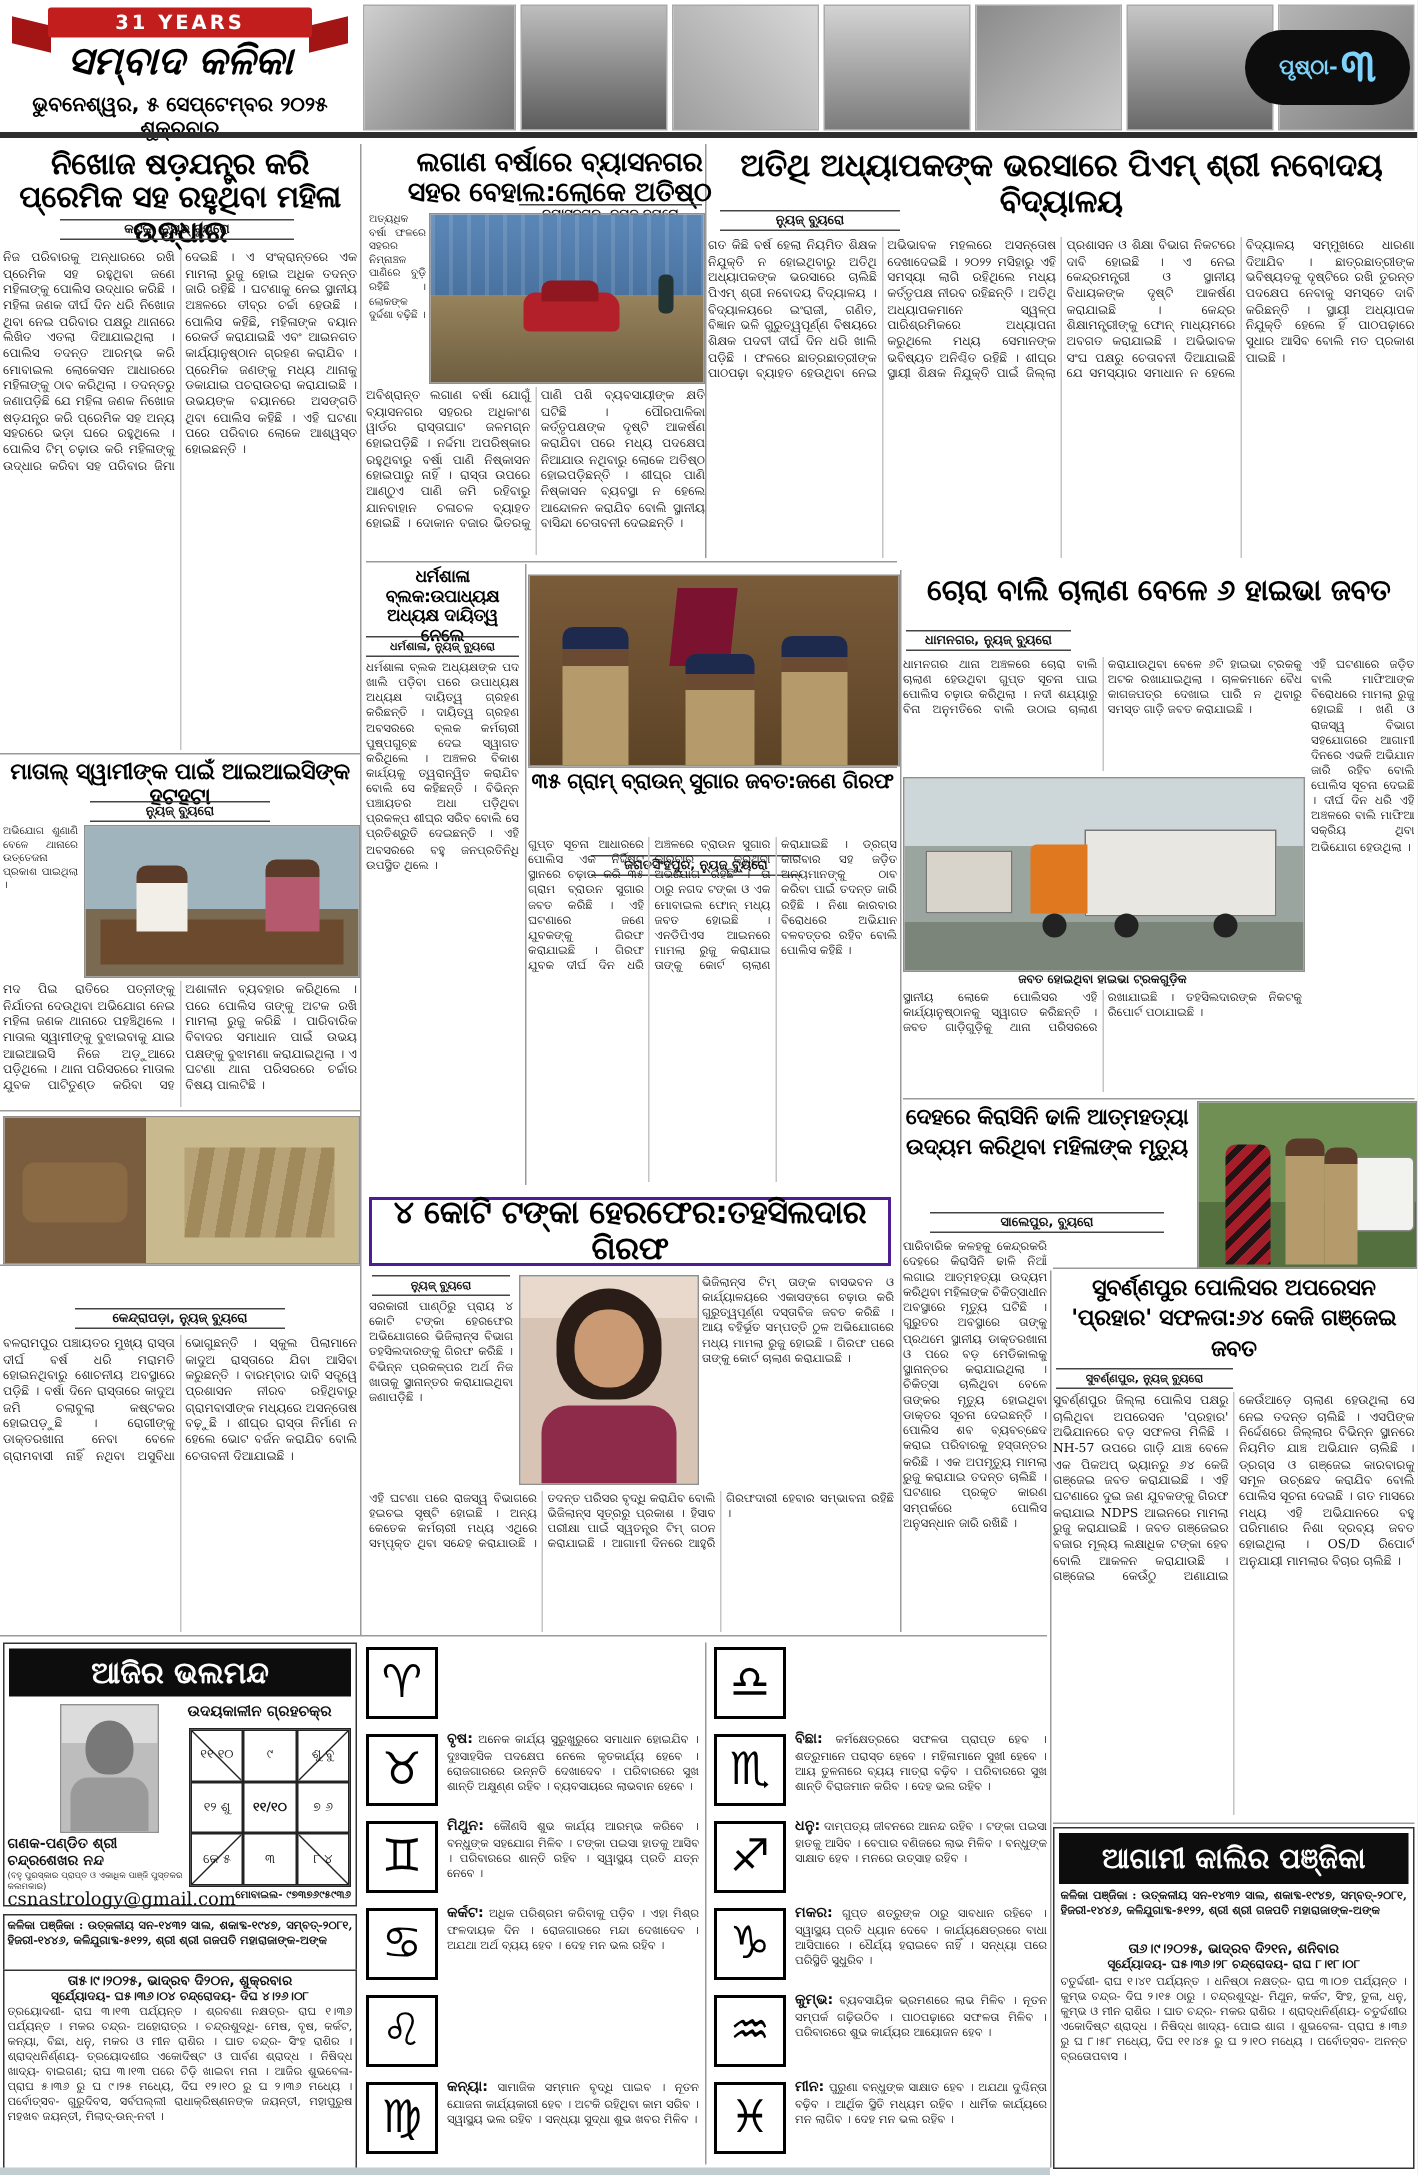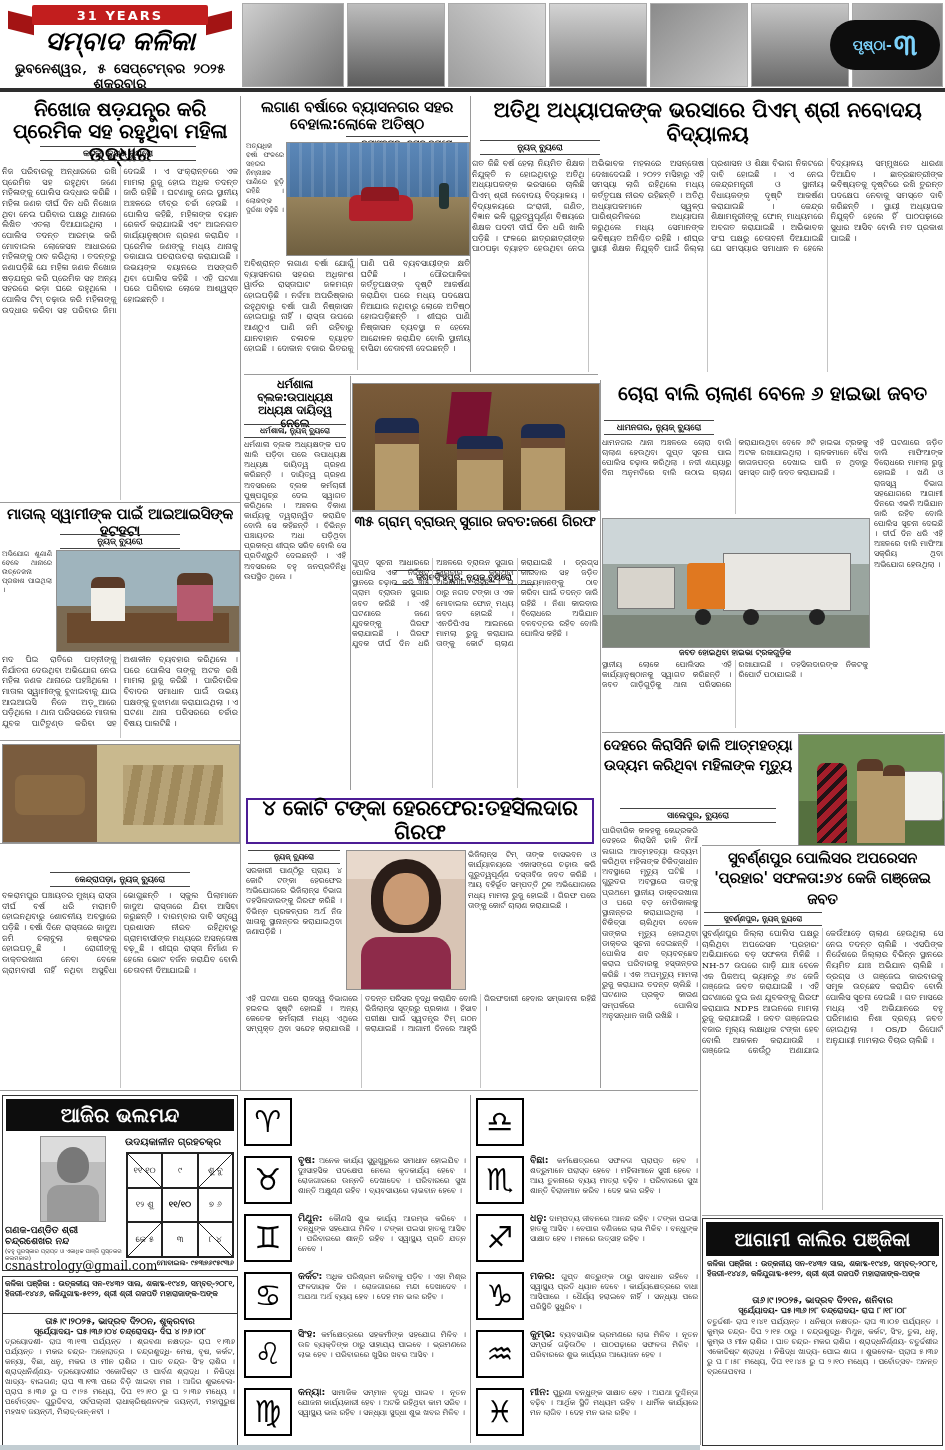--- a/index.html
+++ b/index.html
@@ -37,21 +37,21 @@
 
 <div class="page">
 
   <div class="abs" style="left:2px;top:2px;width:236px;height:84px;">
     <div class="abs" style="left:6px;top:12px;width:26px;height:18px;background:#a31414;transform:skewY(14deg);"></div>
     <div class="abs" style="left:204px;top:12px;width:26px;height:18px;background:#a31414;transform:skewY(-14deg);"></div>
     <div class="abs" style="left:30px;top:3px;width:176px;height:20px;background:#c21e1e;color:#fff;font-weight:bold;font-size:13px;letter-spacing:2px;display:flex;align-items:center;justify-content:center;border-radius:2px;">
       <span>31 YEARS</span>
     </div>
     <div class="abs" style="left:0;top:24px;width:236px;text-align:center;font-family:'DejaVu Serif',serif;font-weight:bold;font-style:italic;font-size:26px;color:#000;">ସମ୍ବାଦ କଳିକା</div>
-    <div class="abs" style="left:0;top:60px;width:236px;text-align:center;font-weight:bold;font-size:13.5px;color:#000;font-family:Liberation Mono, monospace;">ଭୁବନେଶ୍ୱର, ୫ ସେପ୍ଟେମ୍ବର ୨୦୨୫ ଶୁକ୍ରବାର</div>
+    <div class="abs" style="left:0;top:60px;width:236px;text-align:center;font-weight:bold;font-size:13.5px;color:#000;">ଭୁବନେଶ୍ୱର, ୫ ସେପ୍ଟେମ୍ବର ୨୦୨୫ ଶୁକ୍ରବାର</div>
   </div>
 
   <div class="abs" style="left:242px;top:3px;width:701px;height:82px;display:flex;gap:3px;">
     <div class="tile" style="width:100px;background:linear-gradient(135deg,#cfcfcf,#6f6f6f);"></div>
     <div class="tile" style="width:96px;background:linear-gradient(180deg,#bdbdbd,#5c5c5c);"></div>
     <div class="tile" style="width:96px;background:linear-gradient(45deg,#9d9d9d,#d8d8d8);"></div>
     <div class="tile" style="width:96px;background:linear-gradient(180deg,#d3d3d3,#7c7c7c);"></div>
     <div class="tile" style="width:96px;background:linear-gradient(135deg,#8b8b8b,#cacaca);"></div>
     <div class="tile" style="width:96px;background:linear-gradient(180deg,#c6c6c6,#696969);"></div>
     <div class="tile" style="flex:1;background:linear-gradient(135deg,#b5b5b5,#7a7a7a);"></div>
@@ -75,21 +75,21 @@
   <div class="abs rule" style="left:602px;top:732px;width:341px;height:1px;"></div>
   <div class="abs rule" style="left:0;top:843px;width:240px;height:1px;"></div>
   <div class="abs rule" style="left:702px;top:845px;width:241px;height:1px;"></div>
   <div class="abs rule" style="left:0;top:1090px;width:698px;height:1px;"></div>
   <div class="abs rule" style="left:702px;top:1215px;width:241px;height:1px;"></div>
 
   <div class="abs hl" style="left:2px;top:98px;width:236px;font-size:20px;">ନିଖୋଜ ଷଡ଼ଯନ୍ତ୍ର କରି ପ୍ରେମିକ ସହ ରହୁଥିବା ମହିଳା ଉଦ୍ଧାର</div>
   <div class="abs byline" style="left:40px;top:146px;width:156px;">କଟକ, ନ୍ୟୁଜ୍ ବ୍ୟୁରୋ</div>
   <div class="abs bodytxt" style="left:2px;top:166px;width:236px;height:334px;column-count:2;">ନିଜ ପରିବାରକୁ ଅନ୍ଧାରରେ ରଖି ପ୍ରେମିକ ସହ ରହୁଥିବା ଜଣେ ମହିଳାଙ୍କୁ ପୋଲିସ ଉଦ୍ଧାର କରିଛି । ମହିଳା ଜଣକ ଦୀର୍ଘ ଦିନ ଧରି ନିଖୋଜ ଥିବା ନେଇ ପରିବାର ପକ୍ଷରୁ ଥାନାରେ ଲିଖିତ ଏତଲା ଦିଆଯାଇଥିଲା । ପୋଲିସ ତଦନ୍ତ ଆରମ୍ଭ କରି ମୋବାଇଲ ଲୋକେସନ ଆଧାରରେ ମହିଳାଙ୍କୁ ଠାବ କରିଥିଲା । ତଦନ୍ତରୁ ଜଣାପଡ଼ିଛି ଯେ ମହିଳା ଜଣକ ନିଖୋଜ ଷଡ଼ଯନ୍ତ୍ର କରି ପ୍ରେମିକ ସହ ଅନ୍ୟ ସହରରେ ଭଡ଼ା ଘରେ ରହୁଥିଲେ । ପୋଲିସ ଟିମ୍ ଚଢ଼ାଉ କରି ମହିଳାଙ୍କୁ ଉଦ୍ଧାର କରିବା ସହ ପରିବାର ଜିମା ଦେଇଛି । ଏ ସଂକ୍ରାନ୍ତରେ ଏକ ମାମଲା ରୁଜୁ ହୋଇ ଅଧିକ ତଦନ୍ତ ଜାରି ରହିଛି । ଘଟଣାକୁ ନେଇ ସ୍ଥାନୀୟ ଅଞ୍ଚଳରେ ତୀବ୍ର ଚର୍ଚ୍ଚା ହେଉଛି । ପୋଲିସ କହିଛି, ମହିଳାଙ୍କ ବୟାନ ରେକର୍ଡ କରାଯାଇଛି ଏବଂ ଆଇନଗତ କାର୍ଯ୍ୟାନୁଷ୍ଠାନ ଗ୍ରହଣ କରାଯିବ । ପ୍ରେମିକ ଜଣଙ୍କୁ ମଧ୍ୟ ଥାନାକୁ ଡକାଯାଇ ପଚରାଉଚରା କରାଯାଇଛି । ଉଭୟଙ୍କ ବୟାନରେ ଅସଙ୍ଗତି ଥିବା ପୋଲିସ କହିଛି । ଏହି ଘଟଣା ପରେ ପରିବାର ଲୋକେ ଆଶ୍ୱସ୍ତ ହୋଇଛନ୍ତି ।</div>
 
-  <div class="abs hl" style="left:244px;top:99px;width:226px;font-size:15px;">ଲଗାଣ ବର୍ଷାରେ ବ୍ୟାସନଗର ସହର ବେହାଲ:ଲୋକେ ଅତିଷ୍ଠ</div>
+  <div class="abs hl" style="left:260px;top:99px;width:226px;font-size:18px;">ଲଗାଣ ବର୍ଷାରେ ବ୍ୟାସନଗର ସହର ବେହାଲ:ଲୋକେ ଅତିଷ୍ଠ</div>
   <div class="abs byline" style="left:346px;top:136px;width:122px;">ବ୍ୟାସନଗର, ନ୍ୟୁଜ୍ ବ୍ୟୁରୋ</div>
   <div class="abs bodytxt" style="left:246px;top:142px;width:38px;height:112px;font-size:7px;">ଅତ୍ୟଧିକ ବର୍ଷା ଫଳରେ ସହରର ନିମ୍ନାଞ୍ଚଳ ପାଣିରେ ବୁଡ଼ି ରହିଛି । ଲୋକଙ୍କ ଦୁର୍ଦ୍ଦଶା ବଢ଼ିଛି ।</div>
   <div class="abs photo" style="left:286px;top:142px;width:182px;height:112px;background:linear-gradient(180deg,#5b87b8 0%,#49729f 48%,#97835c 48%,#6f5f40 100%);">
     <div class="abs" style="left:0;top:0;width:182px;height:54px;background:repeating-linear-gradient(90deg,rgba(255,255,255,0.12) 0 3px,transparent 3px 12px);"></div>
     <div class="abs" style="left:62px;top:52px;width:64px;height:26px;background:#b3202a;border-radius:8px 10px 4px 4px;"></div>
     <div class="abs" style="left:74px;top:44px;width:38px;height:14px;background:#8f1820;border-radius:6px 6px 0 0;"></div>
     <div class="abs" style="left:152px;top:40px;width:10px;height:26px;background:#233;border-radius:4px;"></div>
   </div>
   <div class="abs bodytxt" style="left:244px;top:258px;width:226px;height:112px;column-count:2;">ଅବିଶ୍ରାନ୍ତ ଲଗାଣ ବର୍ଷା ଯୋଗୁଁ ବ୍ୟାସନଗର ସହରର ଅଧିକାଂଶ ୱାର୍ଡର ରାସ୍ତାଘାଟ ଜଳମଗ୍ନ ହୋଇପଡ଼ିଛି । ନର୍ଦ୍ଦମା ଅପରିଷ୍କାର ରହୁଥିବାରୁ ବର୍ଷା ପାଣି ନିଷ୍କାସନ ହୋଇପାରୁ ନାହିଁ । ରାସ୍ତା ଉପରେ ଆଣ୍ଠୁଏ ପାଣି ଜମି ରହିବାରୁ ଯାନବାହାନ ଚଳାଚଳ ବ୍ୟାହତ ହୋଇଛି । ଦୋକାନ ବଜାର ଭିତରକୁ ପାଣି ପଶି ବ୍ୟବସାୟୀଙ୍କ କ୍ଷତି ଘଟିଛି । ପୌରପାଳିକା କର୍ତ୍ତୃପକ୍ଷଙ୍କ ଦୃଷ୍ଟି ଆକର୍ଷଣ କରାଯିବା ପରେ ମଧ୍ୟ ପଦକ୍ଷେପ ନିଆଯାଉ ନଥିବାରୁ ଲୋକେ ଅତିଷ୍ଠ ହୋଇପଡ଼ିଛନ୍ତି । ଶୀଘ୍ର ପାଣି ନିଷ୍କାସନ ବ୍ୟବସ୍ଥା ନ ହେଲେ ଆନ୍ଦୋଳନ କରାଯିବ ବୋଲି ସ୍ଥାନୀୟ ବାସିନ୍ଦା ଚେତାବନୀ ଦେଇଛନ୍ତି ।</div>
 
@@ -222,21 +222,20 @@
   <div class="abs zcell" style="left:244px;top:1270px;">
     <div class="zicon">
         <span class="zsym">♋</span>
       </div>
     <div class="ztxt"><span class="zname">କର୍କଟ:</span> <span>ଅଧିକ ପରିଶ୍ରମ କରିବାକୁ ପଡ଼ିବ । ଏହା ମିଶ୍ର ଫଳଦାୟକ ଦିନ । ରୋଜଗାରରେ ମନ୍ଦା ଦେଖାଦେବ । ଅଯଥା ଅର୍ଥ ବ୍ୟୟ ହେବ । ଦେହ ମନ ଭଲ ରହିବ ।</span></div>
   </div>
   <div class="abs zcell" style="left:244px;top:1328px;">
     <div class="zicon">
         <span class="zsym">♌</span>
       </div>
-    <div class="ztxt"><span class="zname">ସିଂହ:</span> <span>କର୍ମକ୍ଷେତ୍ରରେ ସହକର୍ମୀଙ୍କ ସହଯୋଗ ମିଳିବ । ଉଚ୍ଚ ବ୍ୟକ୍ତିଙ୍କ ଠାରୁ ସାହାଯ୍ୟ ପାଇବେ । ଭ୍ରମଣରେ ଲାଭ ହେବ । ପରିବାରରେ ଖୁସିର ଖବର ଆସିବ ।</span></div>
   </div>
   <div class="abs zcell" style="left:244px;top:1386px;">
     <div class="zicon">
         <span class="zsym">♍</span>
       </div>
     <div class="ztxt"><span class="zname">କନ୍ୟା:</span> <span>ସାମାଜିକ ସମ୍ମାନ ବୃଦ୍ଧି ପାଇବ । ନୂତନ ଯୋଜନା କାର୍ଯ୍ୟକାରୀ ହେବ । ଅଟକି ରହିଥିବା କାମ ସରିବ । ସ୍ୱାସ୍ଥ୍ୟ ଭଲ ରହିବ । ସନ୍ଧ୍ୟା ସୁଦ୍ଧା ଶୁଭ ଖବର ମିଳିବ ।</span></div>
   </div>
   <div class="abs zcell" style="left:476px;top:1096px;">
     <div class="zicon">
         <span class="zsym">♎</span>

